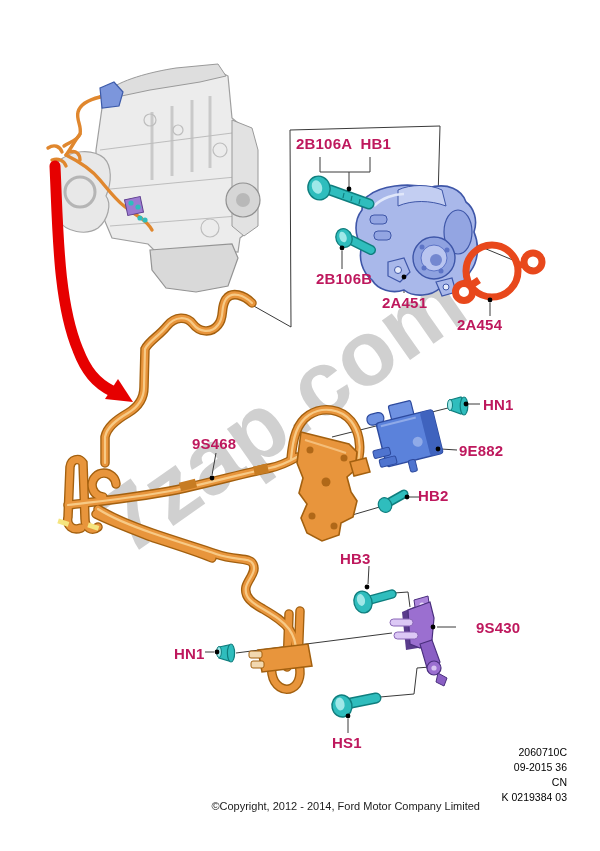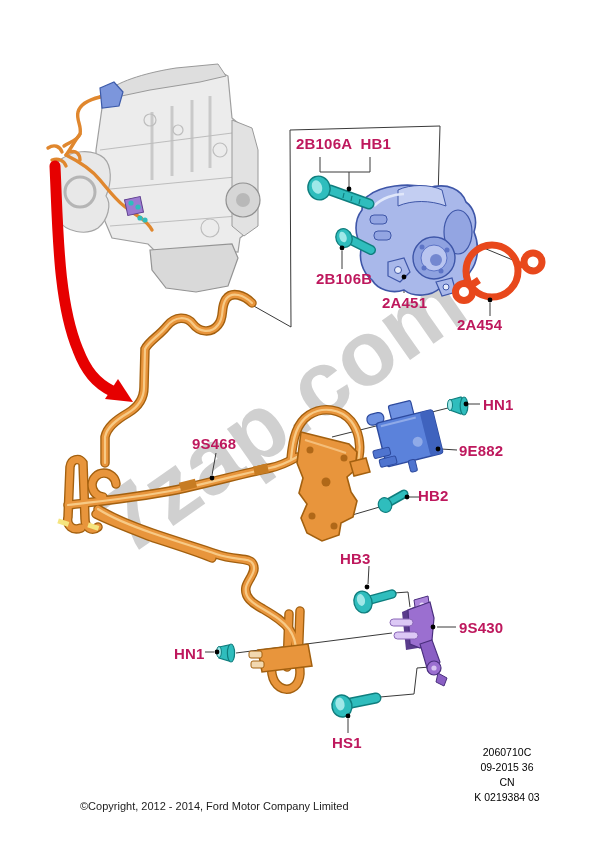--- a/index.html
+++ b/index.html
@@ -12,25 +12,25 @@
     font-family:"Liberation Sans",sans-serif;
     font-weight:bold;
     font-size:15px;
     line-height:15px;
     white-space:pre;
     letter-spacing:.2px;
     cursor:pointer;
   }
   .codes{
     position:absolute;left:447px;top:745px;width:120px;
-    text-align:center;font-size:10.5px;line-height:15px;color:#000;
+    text-align:right;font-size:10.5px;line-height:15px;color:#000;
   }
   .copyright{
     position:absolute;left:80px;top:800px;width:400px;
-    text-align:left;font-size:11px;color:#1c1c1c;
+    text-align:right;font-size:11px;color:#1c1c1c;
   }
 </style>
 </head>
 <body>
 
 <div class="stage">
 
 <svg width="600" height="851" viewBox="0 0 600 851">
 
   <text transform="translate(300,437) rotate(-35)" text-anchor="middle" font-size="92" font-weight="bold" fill="#c8c8c8" opacity="0.85" font-family="Liberation Sans, sans-serif">7zap.com</text>
@@ -279,21 +279,21 @@
 
   <div class="callout" style="left:296px;top:136px">2B106A  HB1</div>
   <div class="callout" style="left:316px;top:271px">2B106B</div>
   <div class="callout" style="left:382px;top:295px">2A451</div>
   <div class="callout" style="left:457px;top:317px">2A454</div>
   <div class="callout" style="left:192px;top:436px">9S468</div>
   <div class="callout" style="left:483px;top:397px">HN1</div>
   <div class="callout" style="left:459px;top:443px">9E882</div>
   <div class="callout" style="left:418px;top:488px">HB2</div>
   <div class="callout" style="left:340px;top:551px">HB3</div>
-  <div class="callout" style="left:459px;top:620px">9S430</div>
+  <div class="callout" style="left:476px;top:620px">9S430</div>
   <div class="callout" style="left:174px;top:646px">HN1</div>
   <div class="callout" style="left:332px;top:735px">HS1</div>
 
   <div class="codes">
     <div>2060710C</div>
     <div>09-2015 36</div>
     <div>CN</div>
     <div>K 0219384 03</div>
   </div>
 

